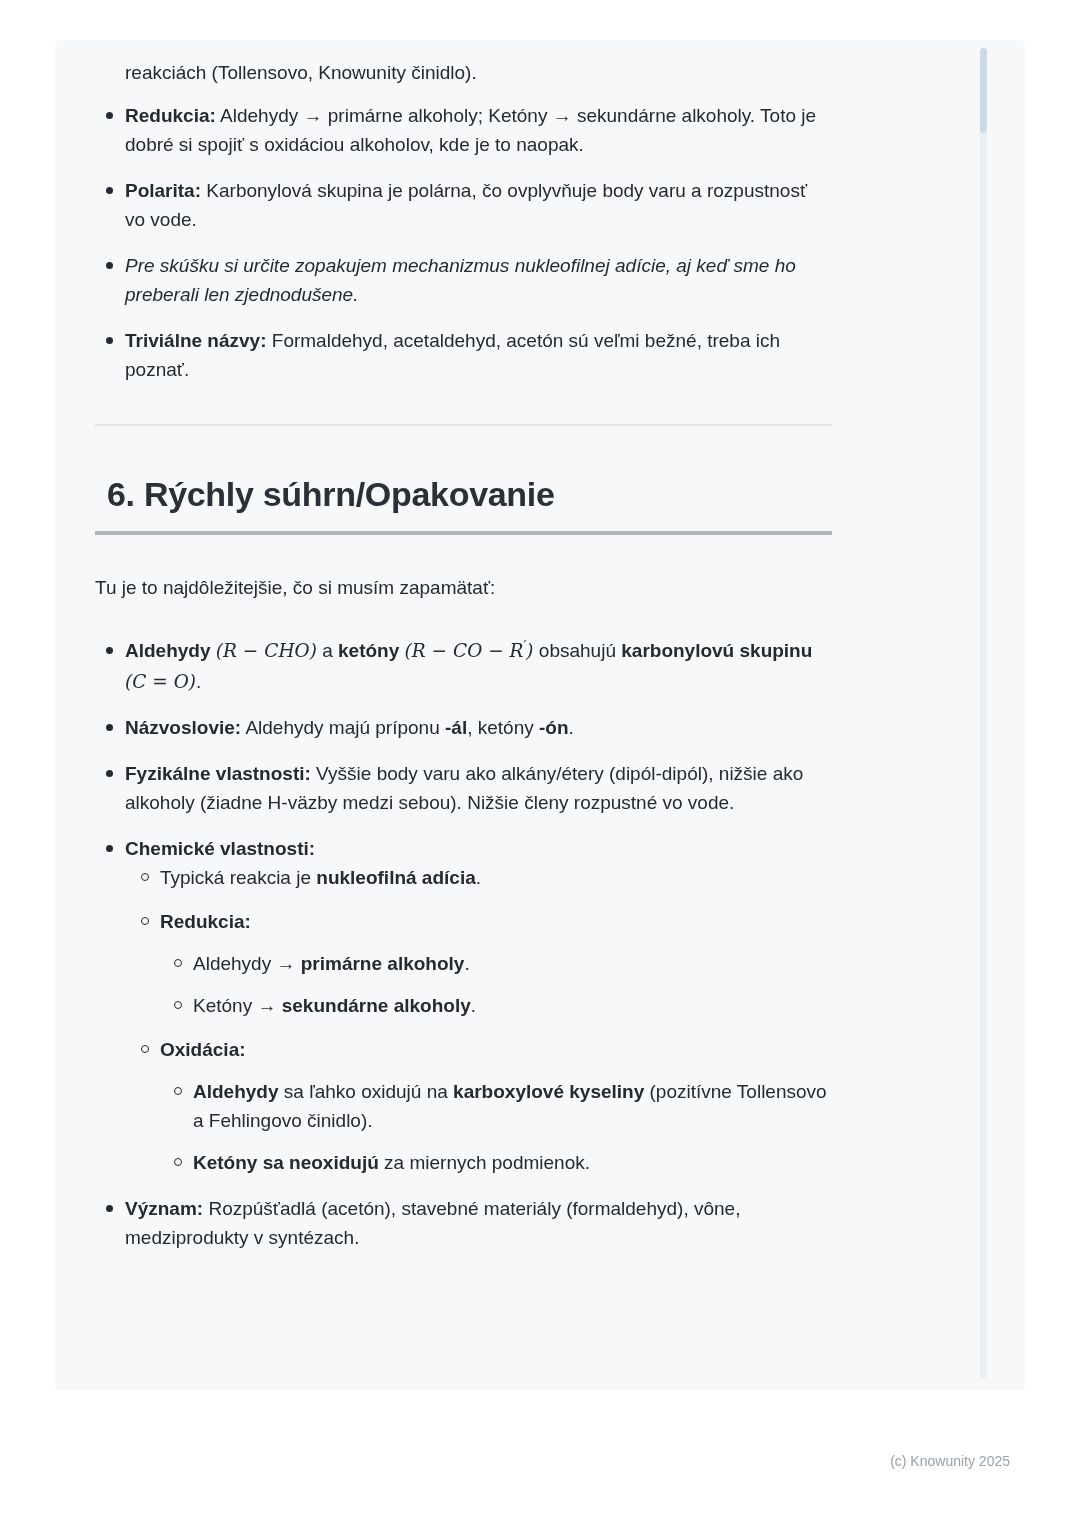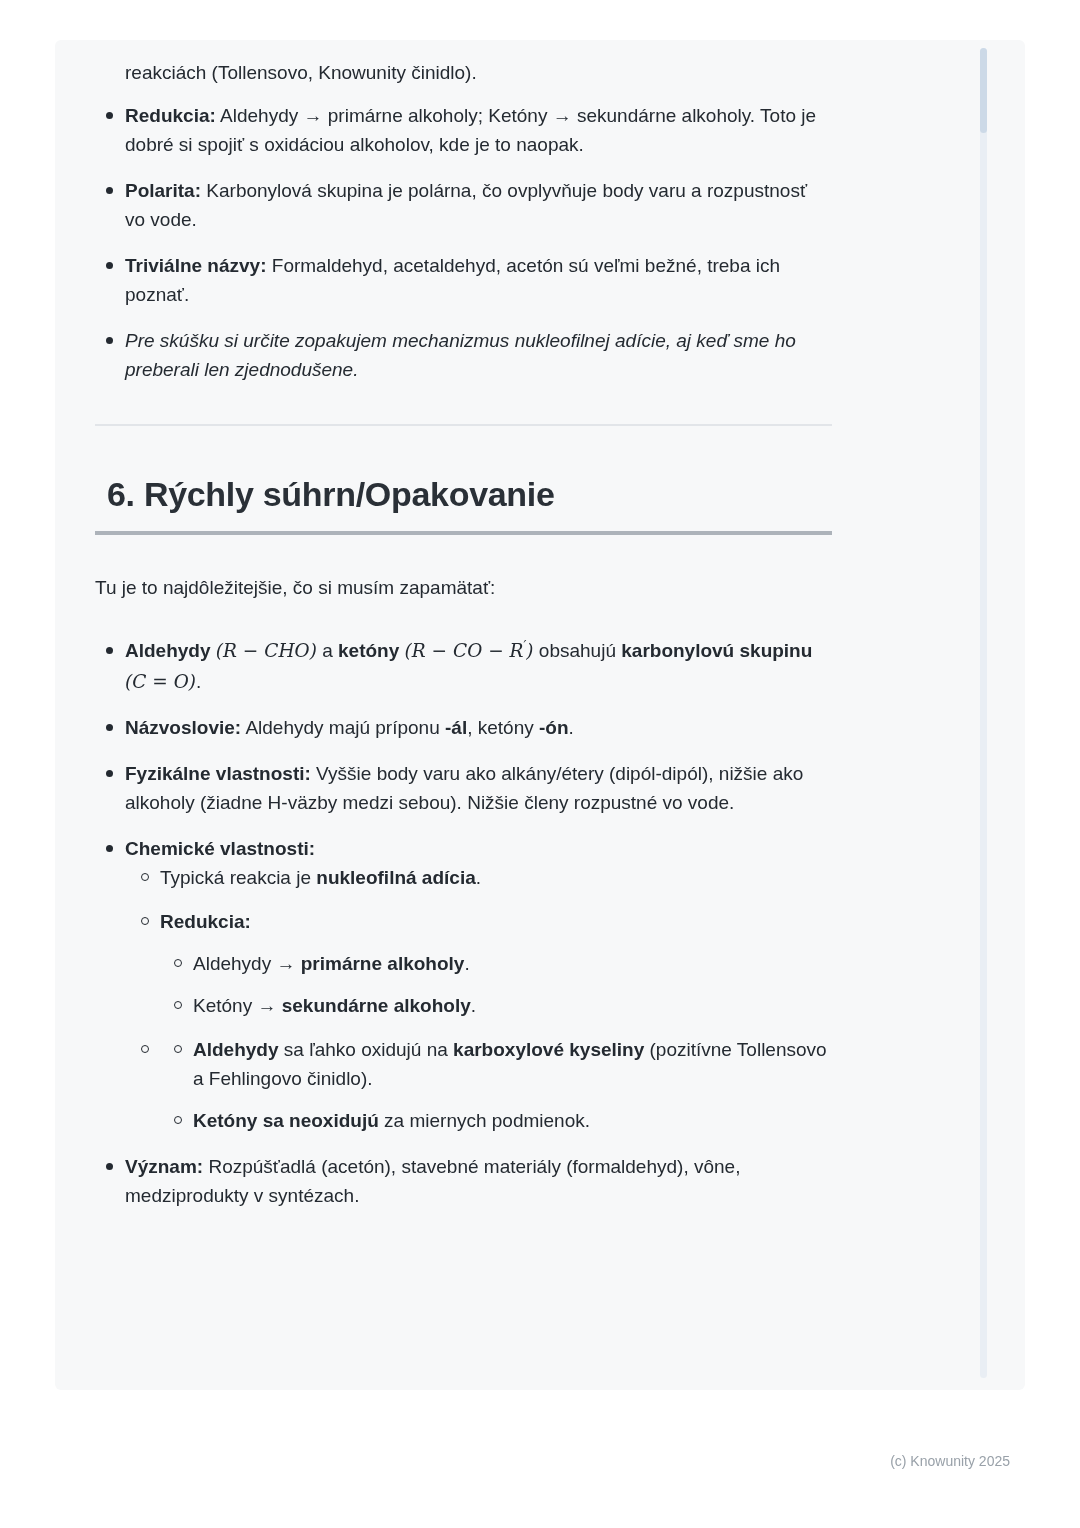--- a/index.html
+++ b/index.html
@@ -67,24 +67,24 @@
   <div class="content">
     <p class="cont">reakciách (Tollensovo, Knowunity činidlo).</p>
     <ul class="list lvl1">
         <li>
           <div class="li-text"><span class="seg b">Redukcia:</span><span class="seg"> Aldehydy → primárne alkoholy; Ketóny → sekundárne alkoholy. Toto je dobré si spojiť s oxidáciou alkoholov, kde je to naopak.</span></div>
         </li>
         <li>
           <div class="li-text"><span class="seg b">Polarita:</span><span class="seg"> Karbonylová skupina je polárna, čo ovplyvňuje body varu a rozpustnosť vo vode.</span></div>
         </li>
         <li>
-          <div class="li-text"><span class="seg b">Triviálne názvy:</span><span class="seg"> Formaldehyd, acetaldehyd, acetón sú veľmi bežné, treba ich poznať.</span></div>
+          <div class="li-text"><span class="seg i">Pre skúšku si určite zopakujem mechanizmus nukleofilnej adície, aj keď sme ho preberali len zjednodušene.</span></div>
         </li>
         <li>
-          <div class="li-text"><span class="seg i">Pre skúšku si určite zopakujem mechanizmus nukleofilnej adície, aj keď sme ho preberali len zjednodušene.</span></div>
+          <div class="li-text"><span class="seg b">Triviálne názvy:</span><span class="seg"> Formaldehyd, acetaldehyd, acetón sú veľmi bežné, treba ich poznať.</span></div>
         </li>
       </ul>
     <hr class="divider">
     <h1>6. Rýchly súhrn/Opakovanie</h1>
     <div class="heading-underline"></div>
     <p class="intro">Tu je to najdôležitejšie, čo si musím zapamätať:</p>
     <ul class="list lvl1">
         <li>
           <div class="li-text"><span class="seg b">Aldehydy</span><span class="seg"> </span><span class="seg m">(R − CHO)</span><span class="seg"> a </span><span class="seg b">ketóny</span><span class="seg"> </span><span class="seg m">(R − CO − R</span><span class="seg m sup">′</span><span class="seg m">)</span><span class="seg"> obsahujú </span><span class="seg b">karbonylovú skupinu</span><span class="seg"> </span><span class="seg m">(C = O)</span><span class="seg">.</span></div>
         </li>
@@ -105,20 +105,21 @@
               <ul class="lvl3">
                 <li>
                   <div class="li-text"><span class="seg">Aldehydy → </span><span class="seg b">primárne alkoholy</span><span class="seg">.</span></div>
                 </li>
                 <li>
                   <div class="li-text"><span class="seg">Ketóny → </span><span class="seg b">sekundárne alkoholy</span><span class="seg">.</span></div>
                 </li>
               </ul>
             </li>
             <li>
+              <div class="li-text"><span class="seg b">Oxidácia:</span></div>
               <ul class="lvl3">
                 <li>
                   <div class="li-text"><span class="seg b">Aldehydy</span><span class="seg"> sa ľahko oxidujú na </span><span class="seg b">karboxylové kyseliny</span><span class="seg"> (pozitívne Tollensovo a Fehlingovo činidlo).</span></div>
                 </li>
                 <li>
                   <div class="li-text"><span class="seg b">Ketóny sa neoxidujú</span><span class="seg"> za miernych podmienok.</span></div>
                 </li>
               </ul>
             </li>
           </ul>

